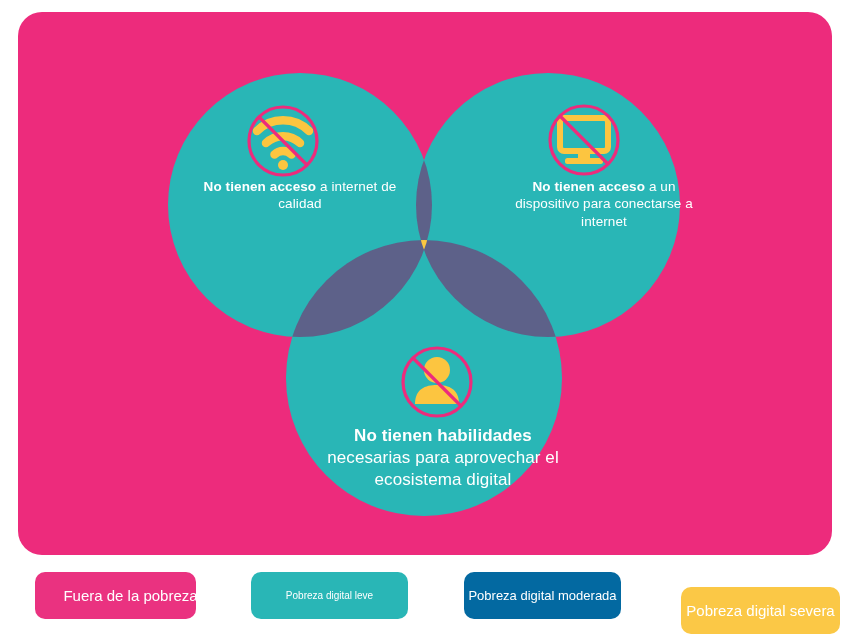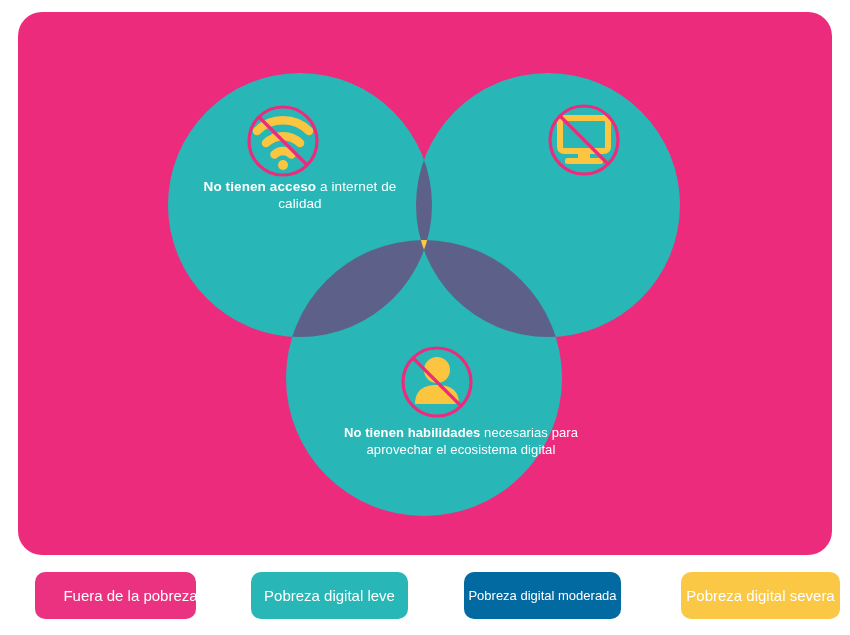--- a/index.html
+++ b/index.html
@@ -59,24 +59,24 @@
     width: 200px;
     font-size: 13.5px;
   }
   #label-device {
     left: 500px;
     top: 178px;
     width: 208px;
     font-size: 13.5px;
   }
   #label-skills {
-    left: 336px;
+    left: 318px;
     top: 425px;
     width: 250px;
-    font-size: 13px;
+    font-size: 17px;
   }
 
   
   #caption-outside {
     position: absolute;
     left: 52px;
     top: 430px;
     width: 285px;
     color: #ffffff;
     font-size: 16.5px;
@@ -101,23 +101,23 @@
     align-items: center;
     justify-content: center;
     color: #ffffff;
     box-sizing: border-box;
     padding: 0 10px;
   }
   .legend-item span {
     white-space: nowrap;
   }
   #legend-0 { left: 35px;  width: 161px; font-size: 15px; padding-left: 40px; }
-  #legend-1 { left: 251px; width: 157px; font-size: 15px; }
+  #legend-1 { left: 251px; width: 157px; font-size: 10px; }
   #legend-2 { left: 464px; width: 157px; font-size: 13px; }
-  #legend-3 { left: 681px; width: 159px; font-size: 15px; }
+  #legend-3 { left: 681px; width: 159px; font-size: 15px; margin-top: 15px; }
 </style>
 </head>
 <body>
 
 <div id="stage">
 
   <div class="card"></div>
 
   <svg class="venn" viewBox="0 0 850 560">
     <defs>
@@ -181,20 +181,23 @@
       <path d="M -22 22 C -22 7 -12 3 0 3 C 12 3 22 7 22 22 Z" fill="#fcc540"></path>
       <circle cx="0" cy="0" r="34" fill="none" stroke="#ed2b7c" stroke-width="3.2"></circle>
       <line x1="-24" y1="-24" x2="24" y2="24" stroke="#ed2b7c" stroke-width="3.2"></line>
     </g>
   </svg>
 
   <div class="venn-label" id="label-internet">
     <b>No tienen acceso</b><span> a internet de calidad</span>
   </div>
 
+  <div class="venn-label" id="label-device">
+    <b>No tienen acceso</b><span> a un dispositivo para conectarse a internet</span>
+  </div>
 
   <div class="venn-label" id="label-skills">
     <b>No tienen habilidades</b><span> necesarias para aprovechar el ecosistema digital</span>
   </div>
 
 
   <div class="legend">
     <div class="legend-item" id="legend-0" style="background:#ea3280">
       <span>Fuera de la pobreza</span>
     </div>

